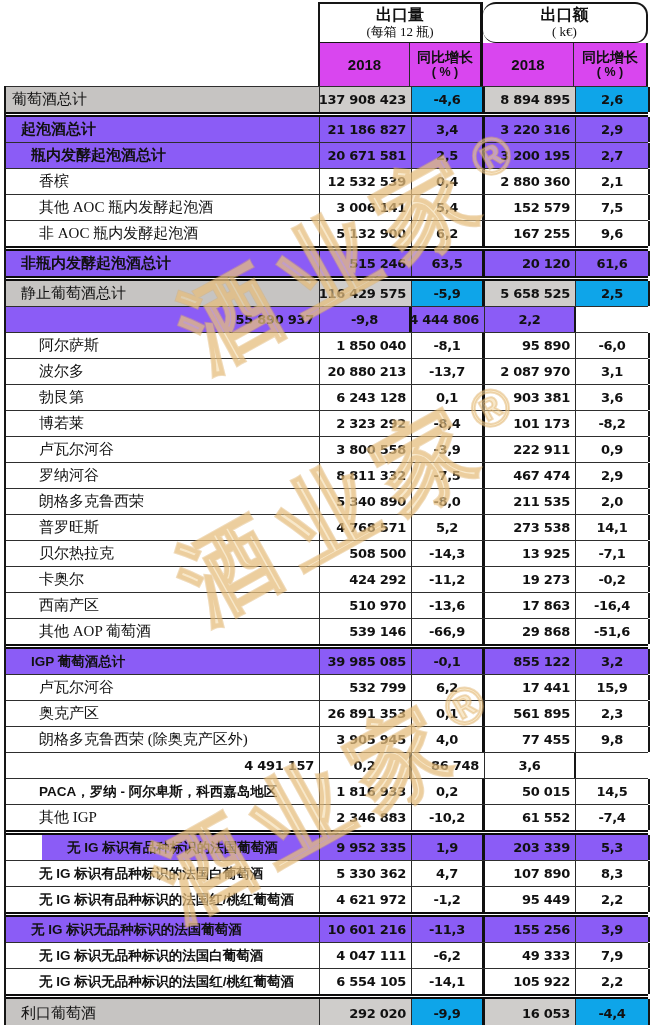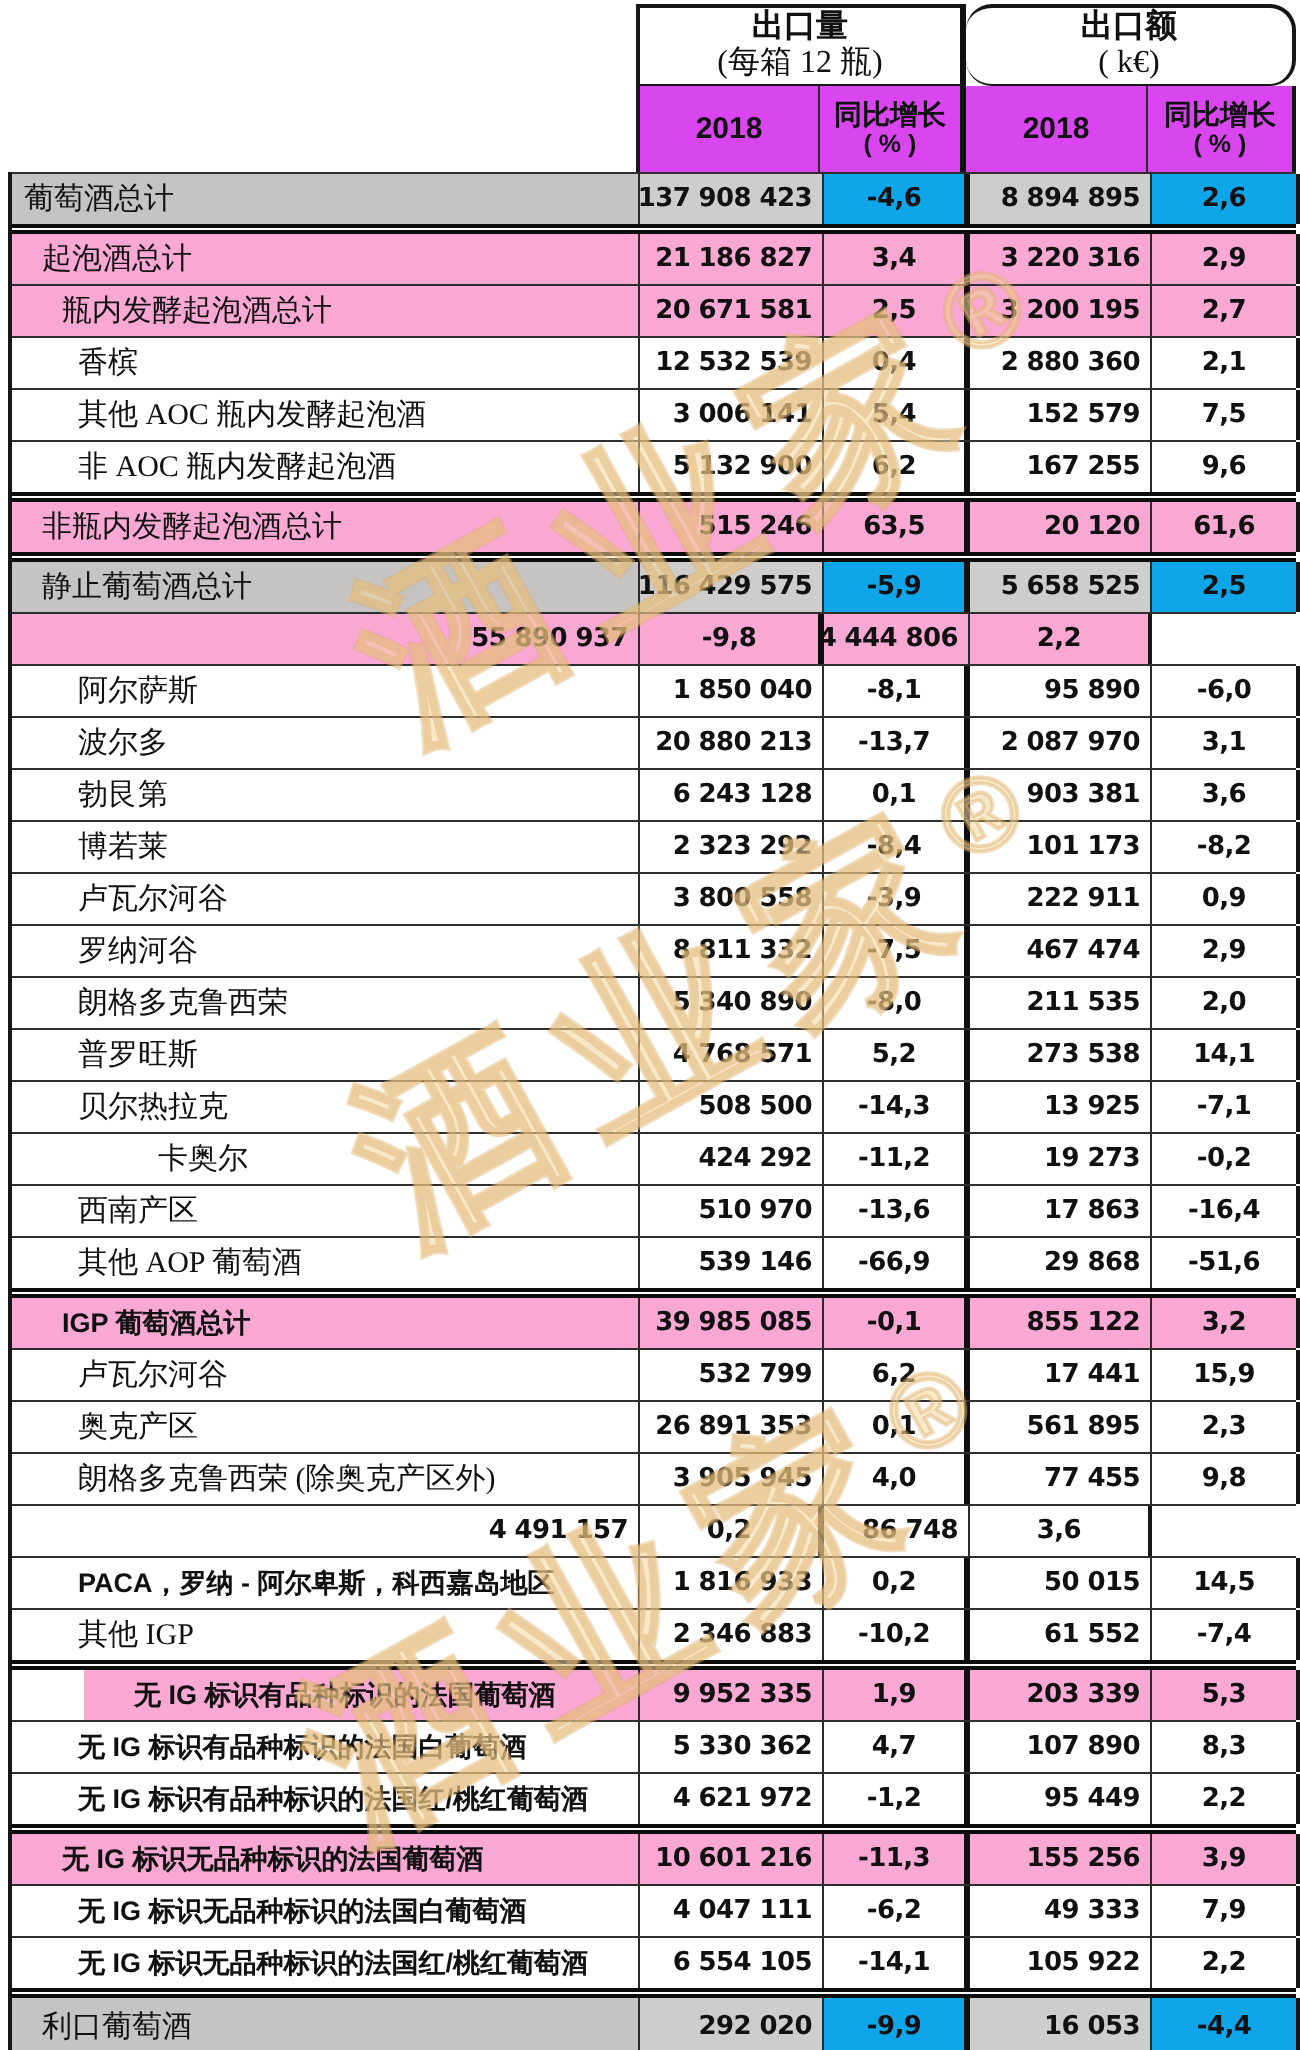--- a/index.html
+++ b/index.html
@@ -18,21 +18,21 @@
   .hdr-band1 { height:41px; }
   .hdr-spacer { background:#fff; }
   .hdr-group {
     border-top:2px solid #161616; border-bottom:1px solid #161616;
     display:flex; flex-direction:column; align-items:center; justify-content:center;
     line-height:1.15; background:#fff;
   }
   .hdr-group.vol { grid-column:2/4; border-left:2px solid #161616; border-right:3px solid #101010; }
   .hdr-group.val { grid-column:4/6; border-right:2px solid #161616;border-radius:13px; }
   .hdr-title { font-weight:bold; font-size:16px; }
-  .hdr-sub   { font-size:16px; font-family:"Liberation Serif","DejaVu Serif",serif; }
+  .hdr-sub   { font-size:13px; font-family:"Liberation Serif","DejaVu Serif",serif; }
 
   .hdr-band2 { height:43px; }
   .hdr-cell {
     display:flex; flex-direction:column; align-items:center; justify-content:center;
     line-height:1.15; background:#d946ef;
   }
   .hdr-cell.year { font-weight:bold; font-size:15px; }
   .hc-v18 { border-left:2px solid #161616; border-right:1px solid #2a2a2a; }
   .hc-vg  { border-right:3px solid #101010; }
   .hc-a18 { border-right:1px solid #2a2a2a; }
@@ -54,21 +54,21 @@
   .num { font-family:"DejaVu Sans","Liberation Sans",sans-serif; font-weight:bold; font-size:13px; letter-spacing:-0.3px; }
   .c-v18 { justify-content:flex-end; padding-right:5px; border-right:1px solid #2a2a2a; }
   .c-vg  { justify-content:center; border-right:3px solid #101010; }
   .c-a18 { justify-content:flex-end; padding-right:5px; border-right:1px solid #2a2a2a; }
   .c-ag  { justify-content:center; border-right:2px solid #161616; }
 
   
   .row.dark  .c-lbl { background:#c6c4c2; }
   .row.dark  .c-v18, .row.dark .c-a18 { background:#cfcdcb; }
   .row.dark  .c-vg,  .row.dark .c-ag  { background:#0ea5e9; }
-  .row.light .cell { background:#f9a8d4; }
+  .row.light .cell { background:#8b5cf6;font-weight:bold; }
 
   
   .wm {
     position:absolute; z-index:6; pointer-events:none; white-space:nowrap;
     font-size:96px; font-weight:bold; letter-spacing:16px; line-height:1;
     color:rgba(243,213,158,0.55);
     -webkit-text-stroke:2px rgba(222,176,104,0.45);
     transform:rotate(-29deg);
   }
   .wm .reg { font-size:0.55em; vertical-align:0.55em; letter-spacing:0; }
@@ -227,21 +227,21 @@
         <div class="cell c-ag num">14,1</div>
       </div>
       <div class="grid-row row white">
         <div class="cell c-lbl" style="padding-left: 33px;">贝尔热拉克</div>
         <div class="cell c-v18 num">508 500</div>
         <div class="cell c-vg num">-14,3</div>
         <div class="cell c-a18 num">13 925</div>
         <div class="cell c-ag num">-7,1</div>
       </div>
       <div class="grid-row row white">
-        <div class="cell c-lbl" style="padding-left: 33px; margin-left: 40px;">卡奥尔</div>
+        <div class="cell c-lbl" style="padding-left: 33px;">卡奥尔</div>
         <div class="cell c-v18 num">424 292</div>
         <div class="cell c-vg num">-11,2</div>
         <div class="cell c-a18 num">19 273</div>
         <div class="cell c-ag num">-0,2</div>
       </div>
       <div class="grid-row row white">
         <div class="cell c-lbl" style="padding-left: 33px;">西南产区</div>
         <div class="cell c-v18 num">510 970</div>
         <div class="cell c-vg num">-13,6</div>
         <div class="cell c-a18 num">17 863</div>

